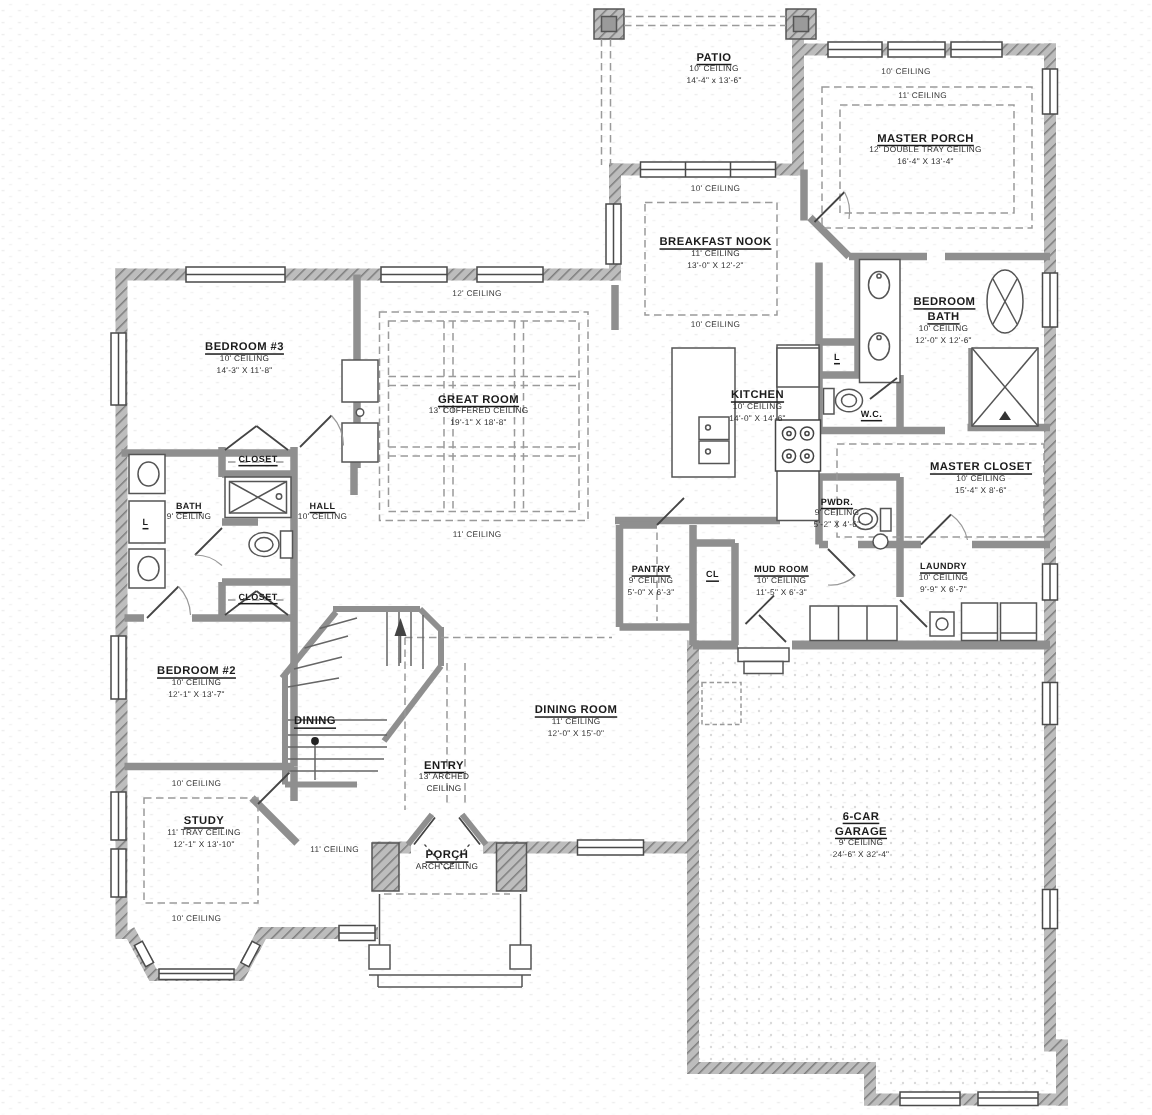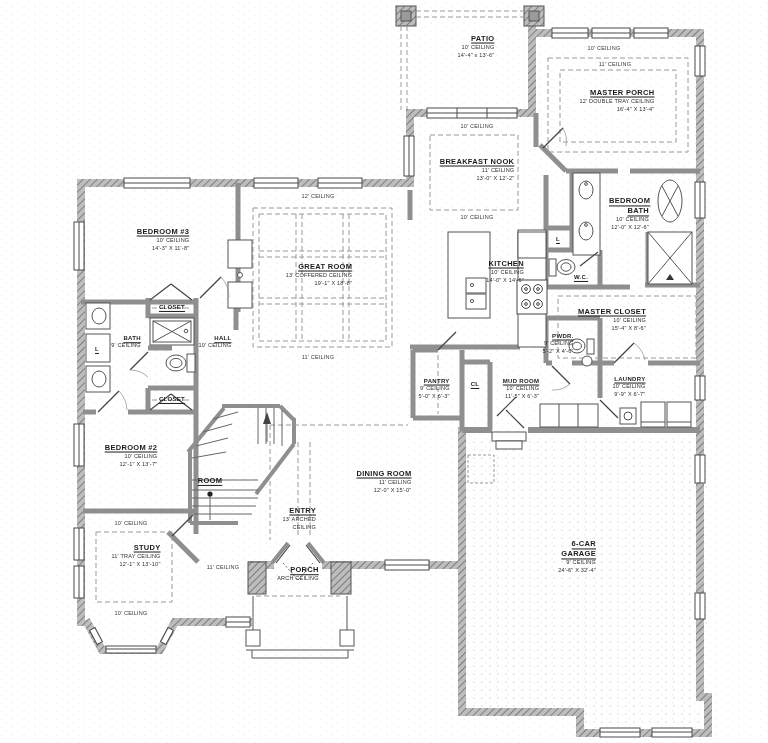--- a/index.html
+++ b/index.html
@@ -1,20 +1,20 @@
 <!DOCTYPE html>
 <html><head>
 <meta charset="utf-8">
 <style>
   *{margin:0;padding:0;box-sizing:border-box}
   html,body{width:768px;height:743px;background:#fff;overflow:hidden;
     font-family:"Liberation Sans","DejaVu Sans",sans-serif}
   #plan{position:relative;width:768px;height:743px}
   #plan>svg{position:absolute;left:0;top:0}
-  .room-label{position:absolute;transform:translate(-50%,-50%);text-align:right;
+  .room-label{position:absolute;transform:translate(-50%,-50%);text-align:center;
     color:#1b1b1b;line-height:1.35;white-space:nowrap;z-index:5}
   .room-label .rname{display:block;font-size:7.5px;font-weight:600;letter-spacing:.3px;
     text-decoration:underline;text-underline-offset:1.5px}
   .room-label .rceil,.room-label .rdims{display:block;font-size:5.5px;color:#2e2e2e;letter-spacing:.2px}
   .room-label span:empty{display:none}
   .room-label.sm .rname{font-size:6px}
   .room-label.wrap{white-space:normal}
   .room-label.w34{width:40px}
   .room-label.w40{width:44px}
   .ceil-note{position:absolute;transform:translate(-50%,-50%);font-size:5.5px;color:#3a3a3a;
@@ -355,21 +355,21 @@
   <span class="rdims">16'-4" X 13'-4"</span>
 </div>
 <div class="room-label wrap w34" style="left:629px;top:214px">
   <span class="rname">BEDROOM BATH</span>
   <span class="rceil">10' CEILING</span>
   <span class="rdims">12'-0" X 12'-6"</span>
 </div>
 <div class="room-label sm" style="left:581px;top:277px">
   <span class="rname">W.C.</span>
 </div>
-<div class="room-label" style="left:612px;top:319px">
+<div class="room-label" style="left:654px;top:319px">
   <span class="rname">MASTER CLOSET</span>
   <span class="rceil">10' CEILING</span>
   <span class="rdims">15'-4" X 8'-6"</span>
 </div>
 <div class="room-label" style="left:477px;top:169px">
   <span class="rname">BREAKFAST NOOK</span>
   <span class="rceil">11' CEILING</span>
   <span class="rdims">13'-0" X 12'-2"</span>
 </div>
 <div class="room-label" style="left:505px;top:271px">
@@ -400,21 +400,21 @@
 </div>
 <div class="room-label sm" style="left:172px;top:399px">
   <span class="rname">CLOSET</span>
 </div>
 <div class="room-label" style="left:131px;top:455px">
   <span class="rname">BEDROOM #2</span>
   <span class="rceil">10' CEILING</span>
   <span class="rdims">12'-1" X 13'-7"</span>
 </div>
 <div class="room-label" style="left:210px;top:481px">
-  <span class="rname">ROOM</span>
+  <span class="rname">DINING</span>
 </div>
 <div class="room-label" style="left:136px;top:555px">
   <span class="rname">STUDY</span>
   <span class="rceil">11' TRAY CEILING</span>
   <span class="rdims">12'-1" X 13'-10"</span>
 </div>
 <div class="room-label" style="left:384px;top:481px">
   <span class="rname">DINING ROOM</span>
   <span class="rceil">11' CEILING</span>
   <span class="rdims">12'-0" X 15'-0"</span>

